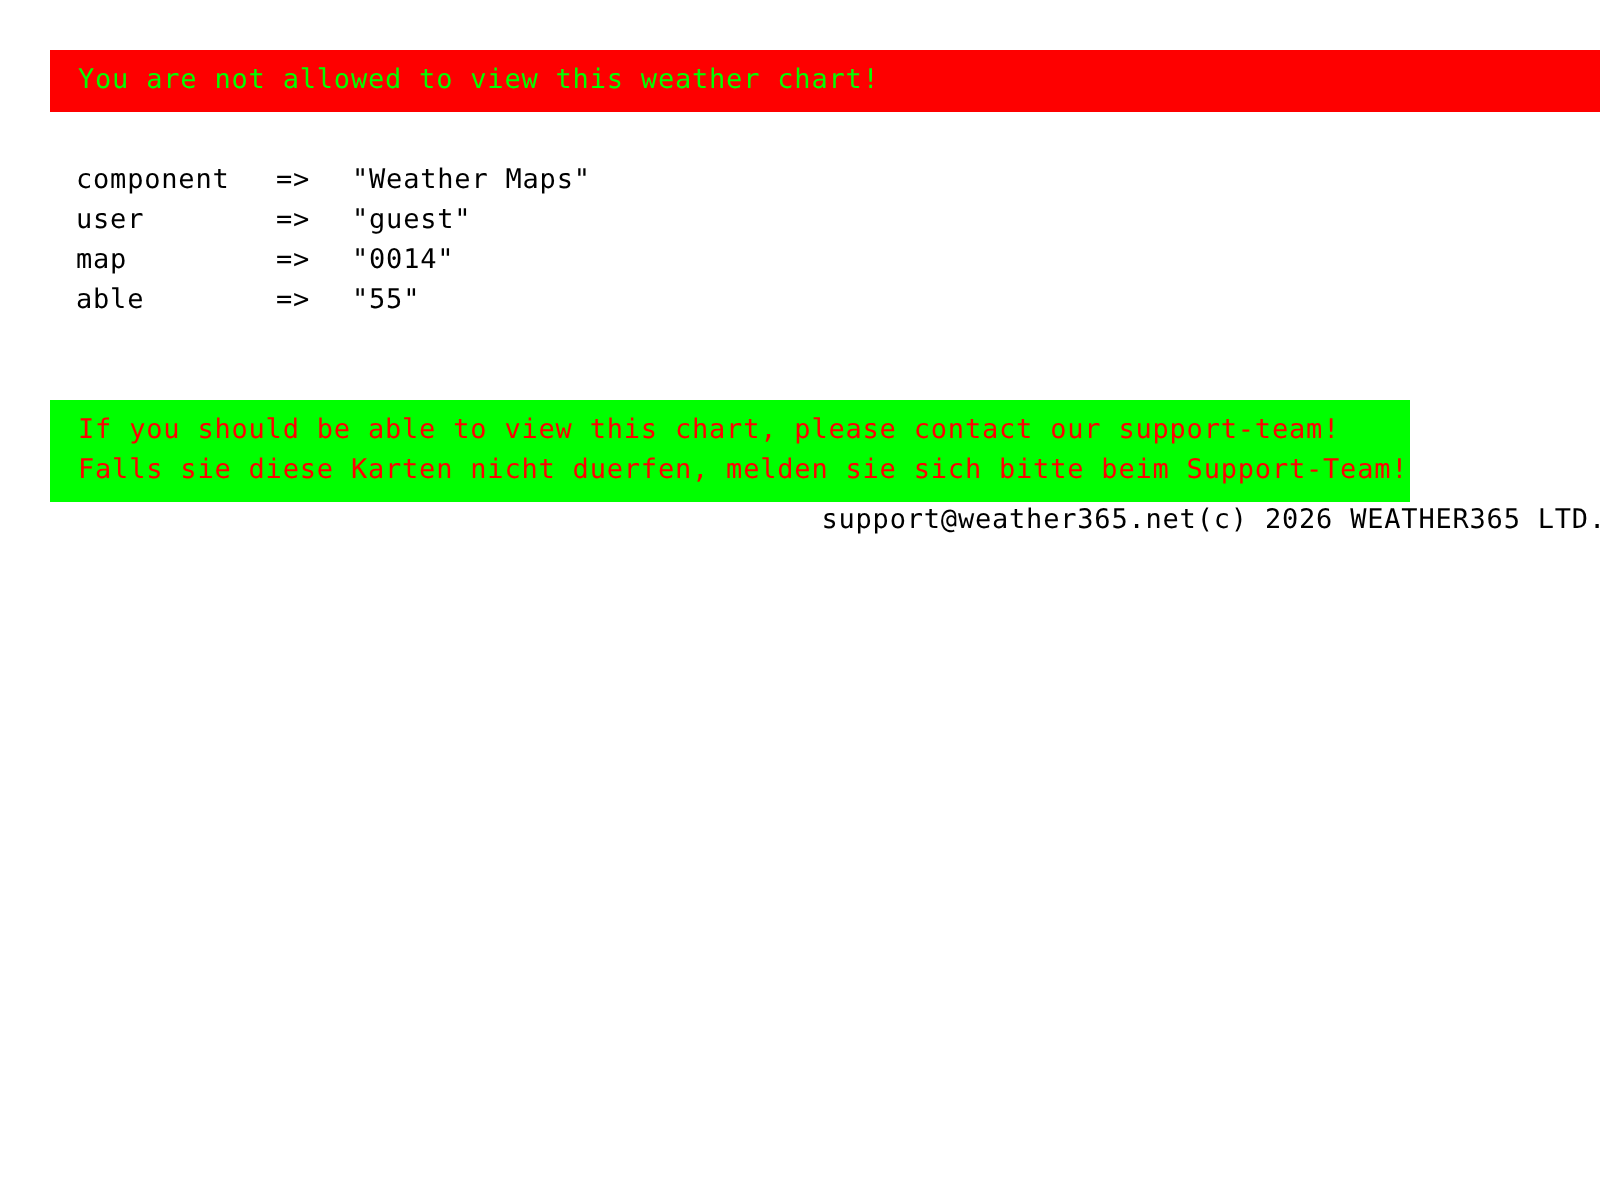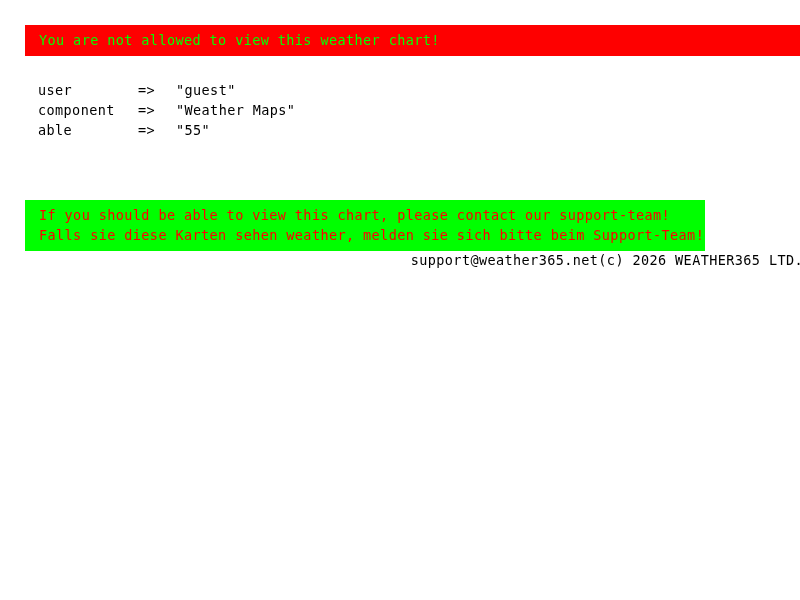--- a/index.html
+++ b/index.html
@@ -105,40 +105,45 @@
 
 <div class="page">
 
   <div class="banner-error">
     <div class="line">You are not allowed to view this weather chart!</div>
   </div>
 
   <table class="params">
     <tbody>
       <tr>
+        <td class="key">component</td>
+        <td class="arrow">=&gt;</td>
+        <td class="val">"Weather Maps"</td>
+      </tr>
+      <tr>
         <td class="key">user</td>
         <td class="arrow">=&gt;</td>
         <td class="val">"guest"</td>
       </tr>
       <tr>
-        <td class="key">component</td>
+        <td class="key">map</td>
         <td class="arrow">=&gt;</td>
-        <td class="val">"Weather Maps"</td>
+        <td class="val">"0014"</td>
       </tr>
       <tr>
         <td class="key">able</td>
         <td class="arrow">=&gt;</td>
         <td class="val">"55"</td>
       </tr>
     </tbody>
   </table>
 
   <div class="banner-info">
     <div class="line">If you should be able to view this chart, please contact our support-team!</div>
-    <div class="line">Falls sie diese Karten sehen weather, melden sie sich bitte beim Support-Team!</div>
+    <div class="line">Falls sie diese Karten nicht duerfen, melden sie sich bitte beim Support-Team!</div>
   </div>
 
   <div class="footer">
     <a class="contact" href="#">support@weather365.net</a>
     <span class="copyright">(c) 2026 WEATHER365 LTD.</span>
   </div>
 
 </div>
 
 </body></html>

